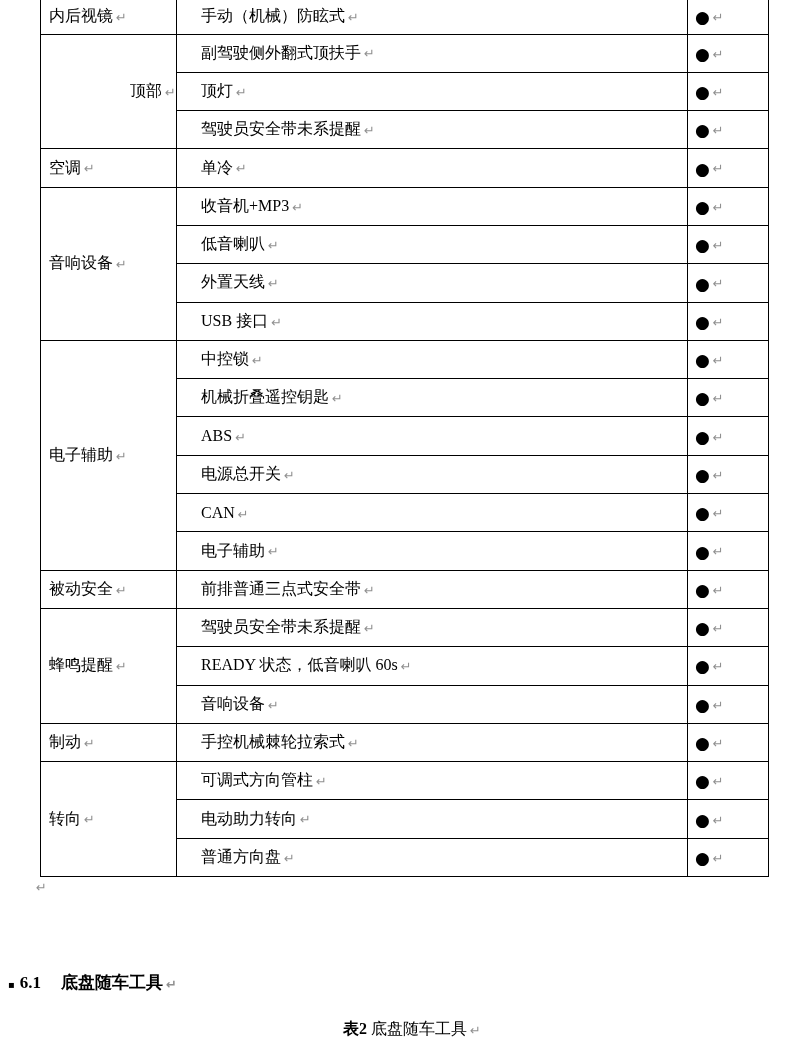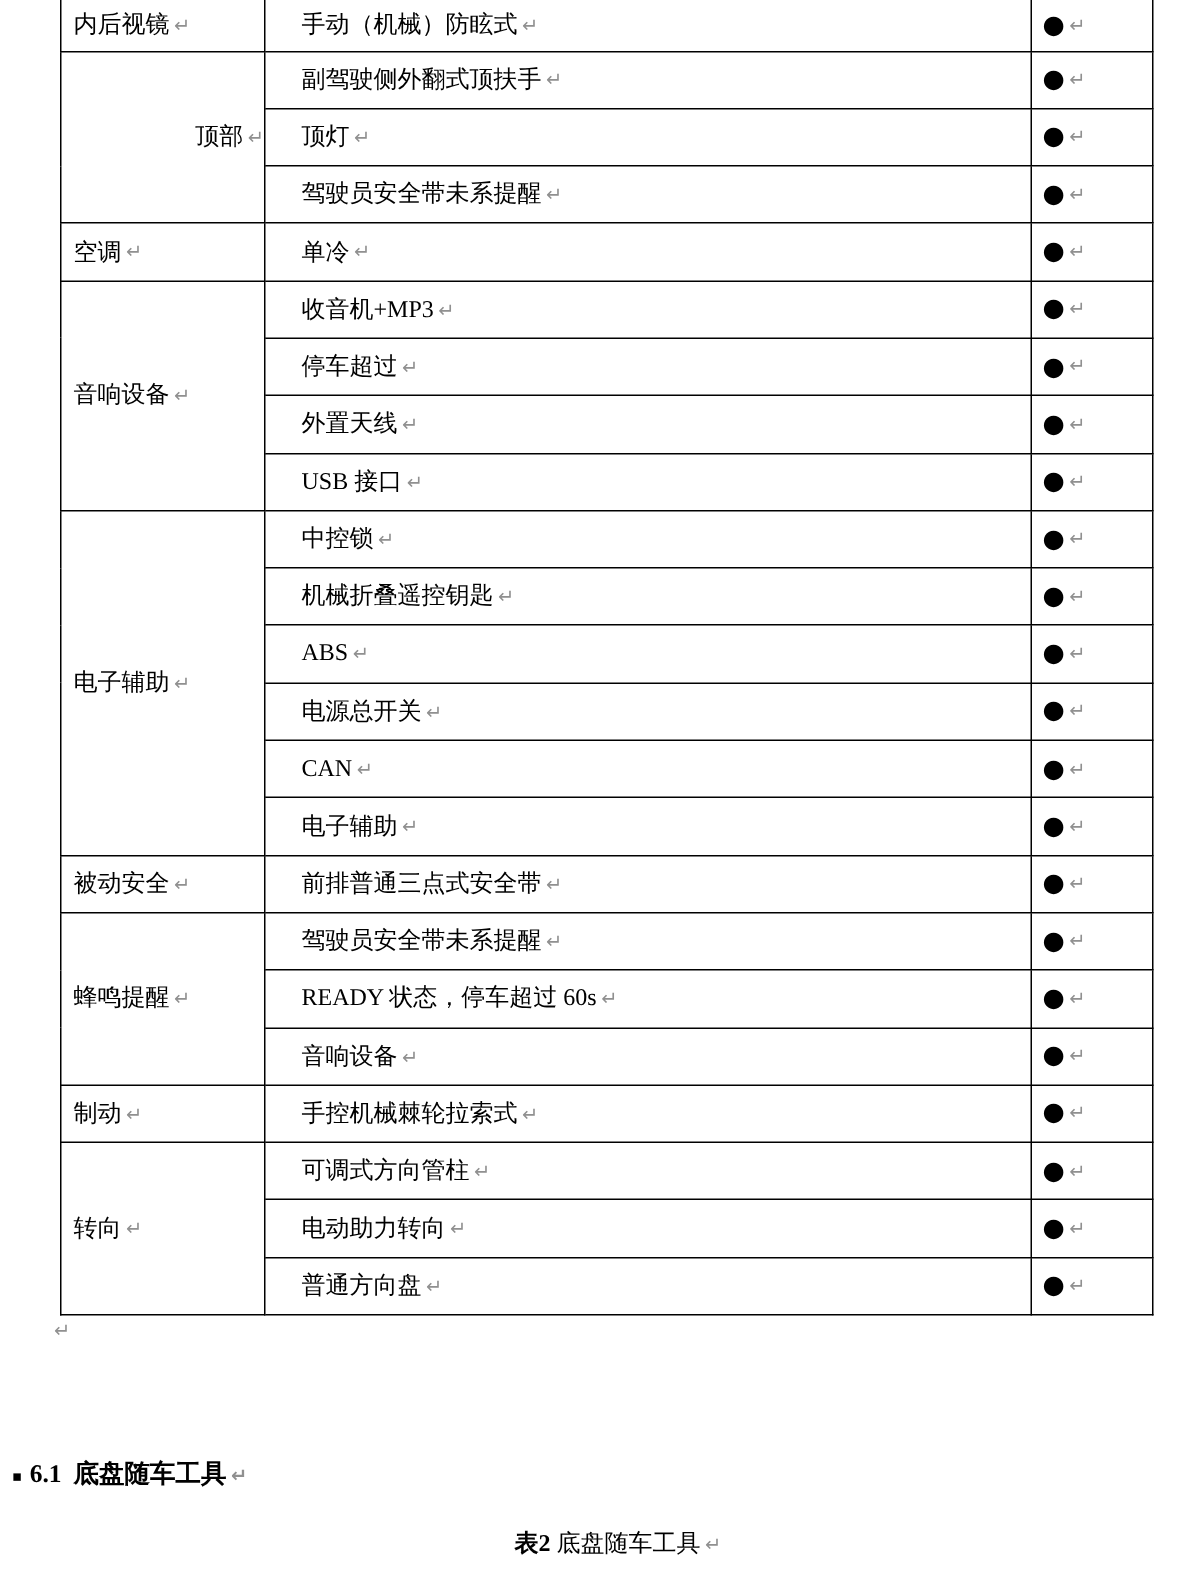--- a/index.html
+++ b/index.html
@@ -72,21 +72,21 @@
   }
   .h1 .hnum { margin-right: 20px; }
   .h2 {
     position: absolute;
     left: 8px;
     top: 971px;
     font-size: 17px;
     font-weight: bold;
     white-space: nowrap;
   }
-  .h2 .hnum { margin-right: 8px; text-align: center; }
+  .h2 .hnum { margin-right: 20px; text-align: center; }
   .caption {
     position: absolute;
     left: 16px;
     top: 1019px;
     width: 792px;
     text-align: center;
     font-size: 16px;
     white-space: nowrap;
   }
   .caption .cap-label { font-weight: bold; margin-right: 4px; }
@@ -125,21 +125,21 @@
           <td class="cat" rowspan="1"><span>空调</span><span class="pilcrow">↵</span></td>
           <td class="feat"><span>单冷</span><span class="pilcrow">↵</span></td>
           <td class="val"><span class="dot">●</span><span class="pilcrow">↵</span></td>
         </tr>
         <tr>
           <td class="cat" rowspan="4"><span>音响设备</span><span class="pilcrow">↵</span></td>
           <td class="feat"><span>收音机+MP3</span><span class="pilcrow">↵</span></td>
           <td class="val"><span class="dot">●</span><span class="pilcrow">↵</span></td>
         </tr>
         <tr>
-          <td class="feat"><span>停车超过</span><span class="pilcrow">↵</span></td>
+          <td class="feat"><span>低音喇叭</span><span class="pilcrow">↵</span></td>
           <td class="val"><span class="dot">●</span><span class="pilcrow">↵</span></td>
         </tr>
         <tr>
           <td class="feat"><span>外置天线</span><span class="pilcrow">↵</span></td>
           <td class="val"><span class="dot">●</span><span class="pilcrow">↵</span></td>
         </tr>
         <tr>
           <td class="feat"><span>USB 接口</span><span class="pilcrow">↵</span></td>
           <td class="val"><span class="dot">●</span><span class="pilcrow">↵</span></td>
         </tr>
@@ -172,21 +172,21 @@
           <td class="cat" rowspan="1"><span>被动安全</span><span class="pilcrow">↵</span></td>
           <td class="feat"><span>前排普通三点式安全带</span><span class="pilcrow">↵</span></td>
           <td class="val"><span class="dot">●</span><span class="pilcrow">↵</span></td>
         </tr>
         <tr>
           <td class="cat" rowspan="3"><span>蜂鸣提醒</span><span class="pilcrow">↵</span></td>
           <td class="feat"><span>驾驶员安全带未系提醒</span><span class="pilcrow">↵</span></td>
           <td class="val"><span class="dot">●</span><span class="pilcrow">↵</span></td>
         </tr>
         <tr>
-          <td class="feat"><span>READY 状态，停车超过 60s</span><span class="pilcrow">↵</span></td>
+          <td class="feat"><span>READY 状态，低音喇叭 60s</span><span class="pilcrow">↵</span></td>
           <td class="val"><span class="dot">●</span><span class="pilcrow">↵</span></td>
         </tr>
         <tr>
           <td class="feat"><span>音响设备</span><span class="pilcrow">↵</span></td>
           <td class="val"><span class="dot">●</span><span class="pilcrow">↵</span></td>
         </tr>
         <tr>
           <td class="cat" rowspan="1"><span>制动</span><span class="pilcrow">↵</span></td>
           <td class="feat"><span>手控机械棘轮拉索式</span><span class="pilcrow">↵</span></td>
           <td class="val"><span class="dot">●</span><span class="pilcrow">↵</span></td>

